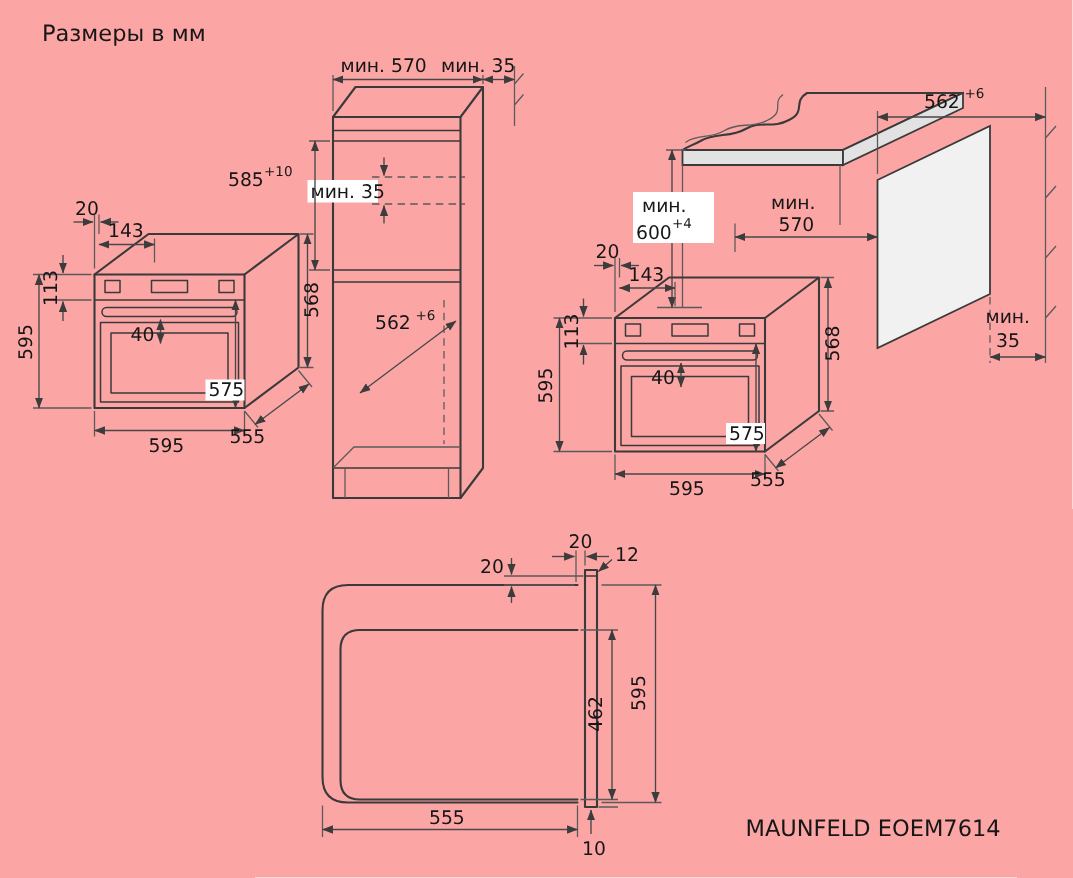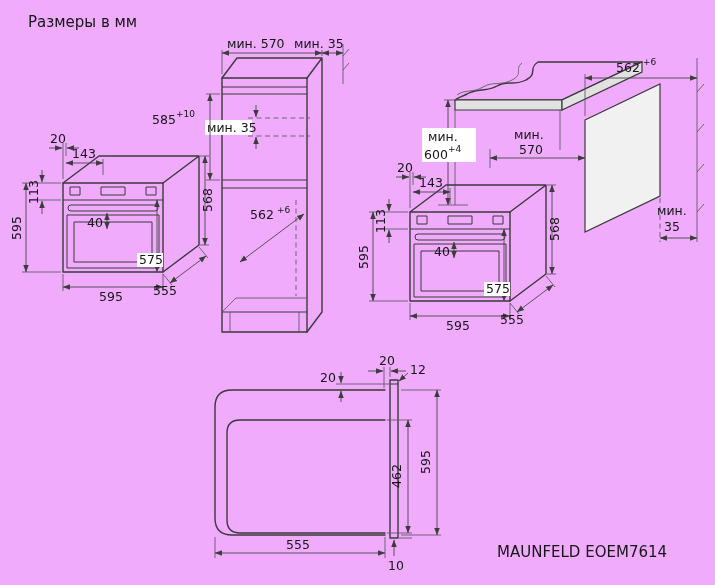--- a/index.html
+++ b/index.html
@@ -1,16 +1,16 @@
 <!DOCTYPE html>
 <html><head>
 <meta charset="utf-8">
 <style>
   html,body{margin:0;padding:0;background:#fff}
-  .sheet{width:715px;height:585px;background:#f0abfc;position:relative;overflow:hidden}
+  .sheet{width:715px;height:585px;background:#fca5a5;position:relative;overflow:hidden}
   svg{display:block}
   text{font-family:"DejaVu Sans","Liberation Sans",sans-serif;fill:#161616}
   .ttl{font-size:15px}
   .dt{font-size:12.5px}
   .sup{font-size:9px}
   .obj{fill:none;stroke:#3a3a3a;stroke-width:1.4;stroke-linejoin:round;stroke-linecap:round}
   .obj2{fill:none;stroke:#3a3a3a;stroke-width:1;stroke-linejoin:round}
   .thin{fill:none;stroke:#5a5a5a;stroke-width:0.85}
   .dim{fill:none;stroke:#474747;stroke-width:0.9}
   .dash{stroke-dasharray:5 3.5}

